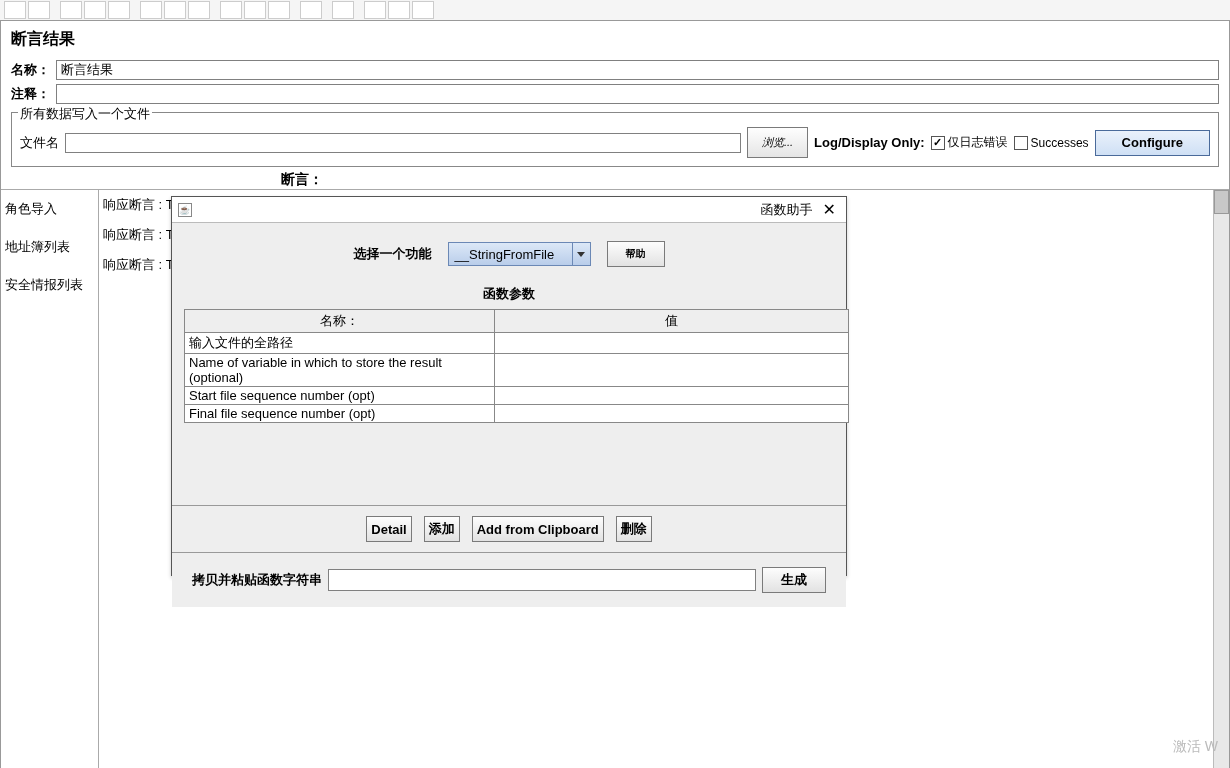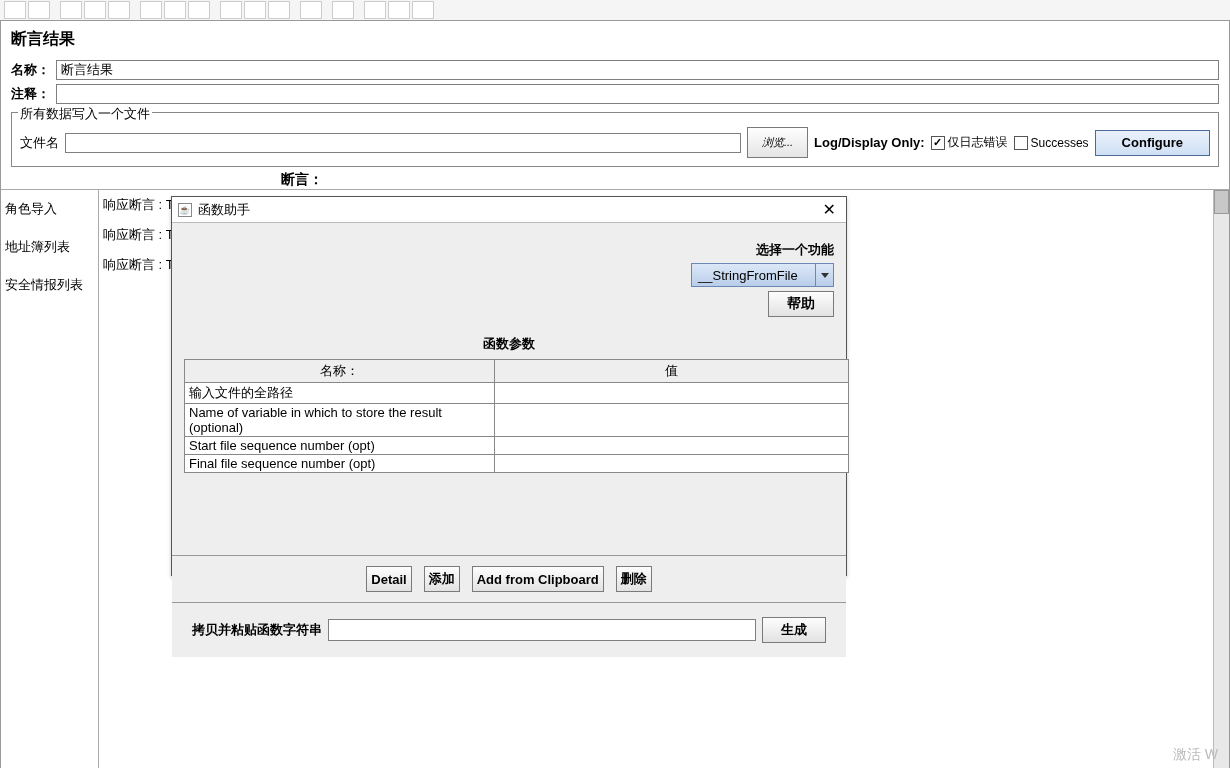--- a/index.html
+++ b/index.html
@@ -36,49 +36,49 @@
 .side-item { padding: 10px 4px; font-size: 13px; }
 .result-pane { flex: 1; position: relative; background: #fff; }
 .scrollbar { position: absolute; right: 0; top: 0; bottom: 0; width: 16px; background: #e8e8e8; border-left: 1px solid #bbb; }
 .scroll-thumb { position: absolute; top: 0; height: 24px; width: 100%; background: #c8c8c8; border: 1px solid #999; }
 .result-line { padding: 6px 4px; font-size: 13px; color: #000; }
 
 
 .dialog { position: absolute; left: 171px; top: 196px; width: 676px; height: 380px; border: 1px solid #555; background: #eeeeee; box-shadow: 0 2px 4px rgba(0,0,0,0.2); }
 .dialog-title { height: 26px; background: #fff; border-bottom: 1px solid #bbb; display: flex; align-items: center; padding: 0 6px; gap: 6px; }
 .java-icon { width: 14px; height: 14px; border: 1px solid #888; display: inline-flex; align-items: center; justify-content: center; font-size: 9px; color: #c77a22; font-weight: bold; }
-.dialog-title-text { font-size: 13px; flex: 1; }
+.dialog-title-text { font-size: 13px; flex: 1; text-align: right; }
 .close-x { font-size: 16px; padding: 0 4px; }
 
 .dlg-body { padding: 12px; background: #eeeeee; }
-.select-row { display: flex; align-items: flex-end; justify-content: center; gap: 4px; margin: 6px 0 18px 0; flex-direction: column; }
+.select-row { display: flex; align-items: center; justify-content: center; gap: 16px; margin: 6px 0 18px 0; }
 .select-label { font-size: 13px; font-weight: bold; }
 .select-combo { width: 143px; height: 24px; border: 1px solid #6b88b5; background: linear-gradient(#dce8f7,#b9cdea); display: flex; align-items: center; }
 .select-combo-text { flex: 1; padding: 0 6px; font-size: 13px; }
 .select-combo-arrow { width: 18px; height: 100%; border-left: 1px solid #6b88b5; display: flex; align-items: center; justify-content: center; }
 .select-combo-arrow::after { content: ""; border-left: 4px solid transparent; border-right: 4px solid transparent; border-top: 5px solid #333; }
-.help-btn { height: 26px; padding: 2px 18px; border: 1px solid #7a7a7a; background: linear-gradient(#fdfdfd,#e2e2e2); font-size: 14px; font-weight: bold; }
+.help-btn { height: 26px; padding: 2px 18px; border: 1px solid #7a7a7a; background: linear-gradient(#fdfdfd,#e2e2e2); font-size: 10px; font-weight: bold; }
 
 .param-title { text-align: center; font-size: 13px; font-weight: bold; margin-bottom: 6px; }
 .param-table { width: 665px; border-collapse: collapse; border: 1px solid #888; background: #fff; margin: 0 auto; }
 .param-table th { border: 1px solid #888; background: #eeeeee; font-size: 13px; font-weight: normal; padding: 2px 4px; }
 .param-table td { border: 1px solid #888; padding: 1px 4px; font-size: 13px; height: 17px; background: #fff; }
 .param-table td:first-child { width: 310px; }
 
 .filler { height: 70px; background: #eeeeee; }
 
 .btn-row { display: flex; align-items: center; justify-content: center; gap: 12px; border-top: 1px solid #999; border-bottom: 1px solid #999; padding: 10px 0; background: #eeeeee; }
 .dlg-btn { height: 26px; padding: 2px 4px; border: 1px solid #7a7a7a; background: linear-gradient(#fdfdfd,#e2e2e2); font-weight: bold; font-size: 13px; }
 
 .copy-row { display: flex; align-items: center; gap: 6px; padding: 14px 20px; background: #eeeeee; }
 .copy-label { font-weight: bold; font-size: 13px; }
 .copy-input { flex: 1; border: 1px solid #808080; height: 22px; background: #fff; }
 .gen-btn { height: 26px; padding: 2px 18px; border: 1px solid #7a7a7a; background: linear-gradient(#fdfdfd,#e2e2e2); font-weight: bold; font-size: 13px; }
 
-.watermark { position: absolute; right: 12px; bottom: 4px; color: #bbb; font-size: 14px; }
+.watermark { position: absolute; right: 12px; bottom: 12px; color: #bbb; font-size: 14px; }
 </style>
 </head>
 <body>
 
 <div class="toolbar">
   <div class="toolbar-btn"></div>
   <div class="toolbar-btn"></div>
   <div class="toolbar-sep"></div>
   <div class="toolbar-btn"></div>
   <div class="toolbar-btn"></div>

